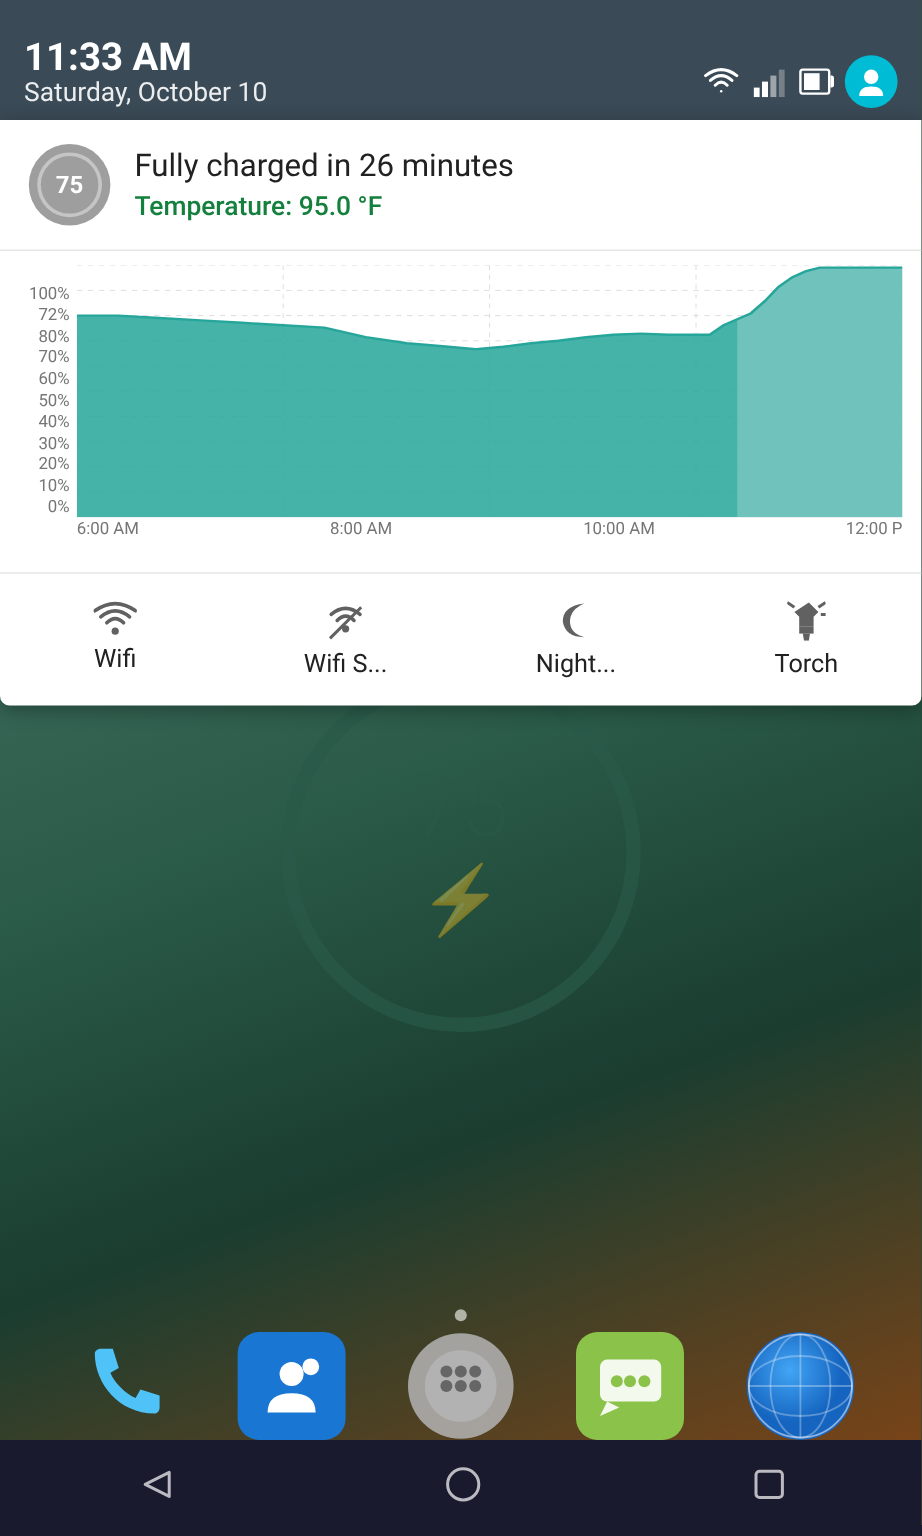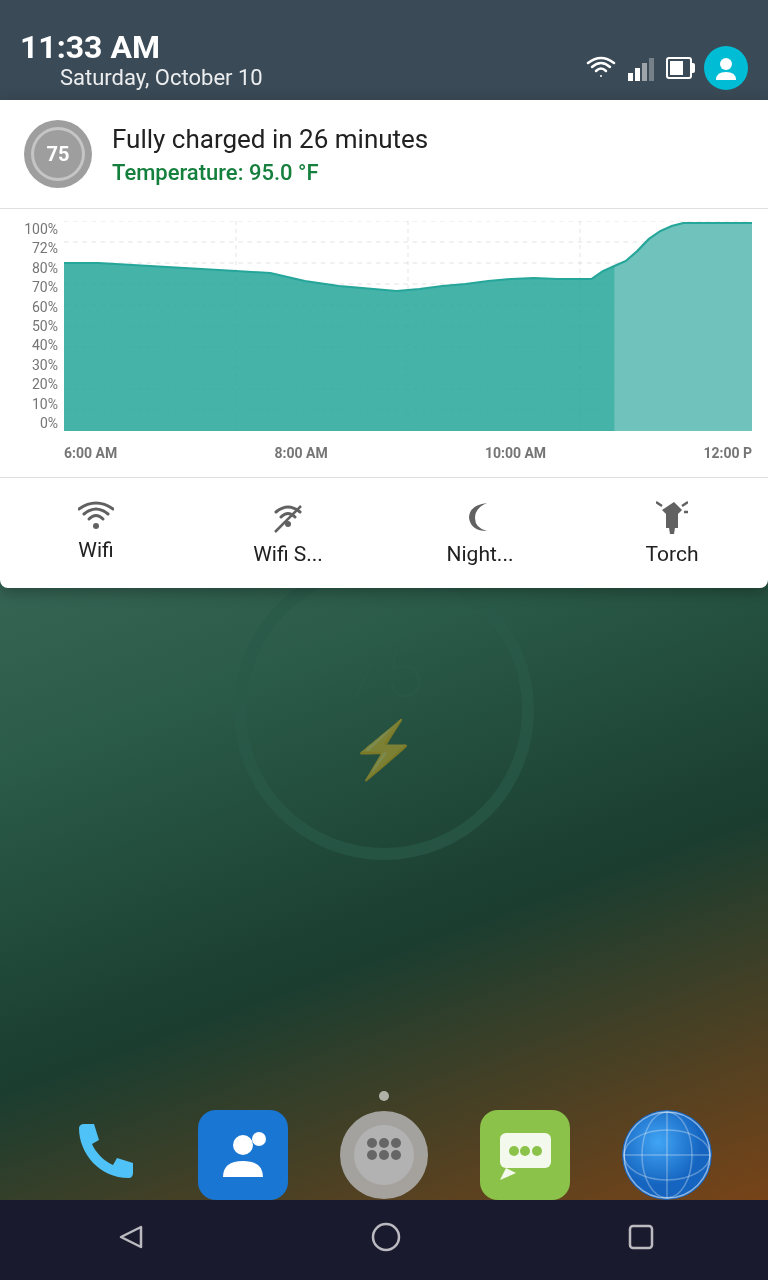--- a/index.html
+++ b/index.html
@@ -44,21 +44,20 @@
       font-size: 32px;
       font-weight: bold;
       color: white;
       line-height: 1.1;
     }
 
     .status-date {
       font-size: 22px;
       color: white;
       opacity: 0.9;
-      margin-left: 40px;
     }
 
     .status-bar-right {
       display: flex;
       align-items: center;
       gap: 12px;
     }
 
     .battery-icon {
       width: 26px;
@@ -172,21 +171,21 @@
 
     .chart-container {
       position: relative;
       width: 100%;
       height: 240px;
     }
 
     .chart-y-labels {
       position: absolute;
       left: 0;
-      top: 0;
+      top: 16px;
       bottom: 30px;
       width: 48px;
       display: flex;
       flex-direction: column;
       justify-content: space-between;
       align-items: flex-end;
       padding-right: 6px;
     }
 
     .chart-y-label {
@@ -203,22 +202,21 @@
     }
 
     .chart-x-labels {
       position: absolute;
       left: 48px;
       right: 0;
       bottom: 0;
       height: 28px;
       display: flex;
       justify-content: space-between;
-      align-items: flex-end;
-      font-weight: bold;
+      align-items: flex-start;
     }
 
     .chart-x-label {
       font-size: 14px;
       color: #757575;
     }
 
     
     .quick-settings {
       display: flex;

